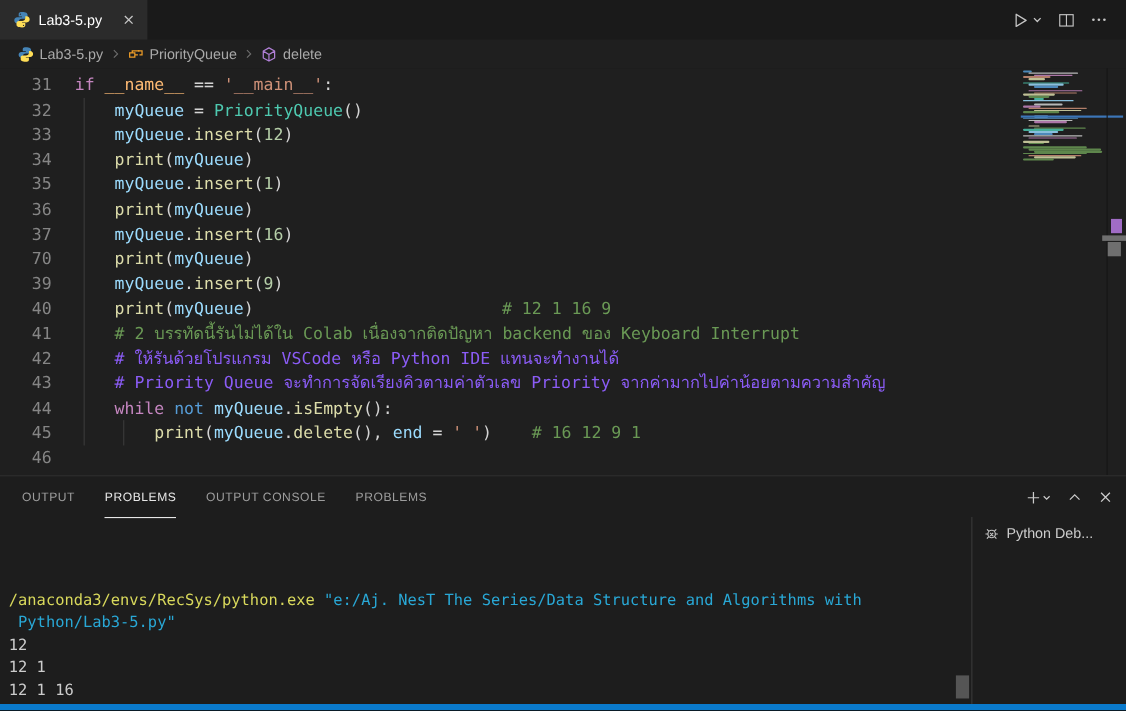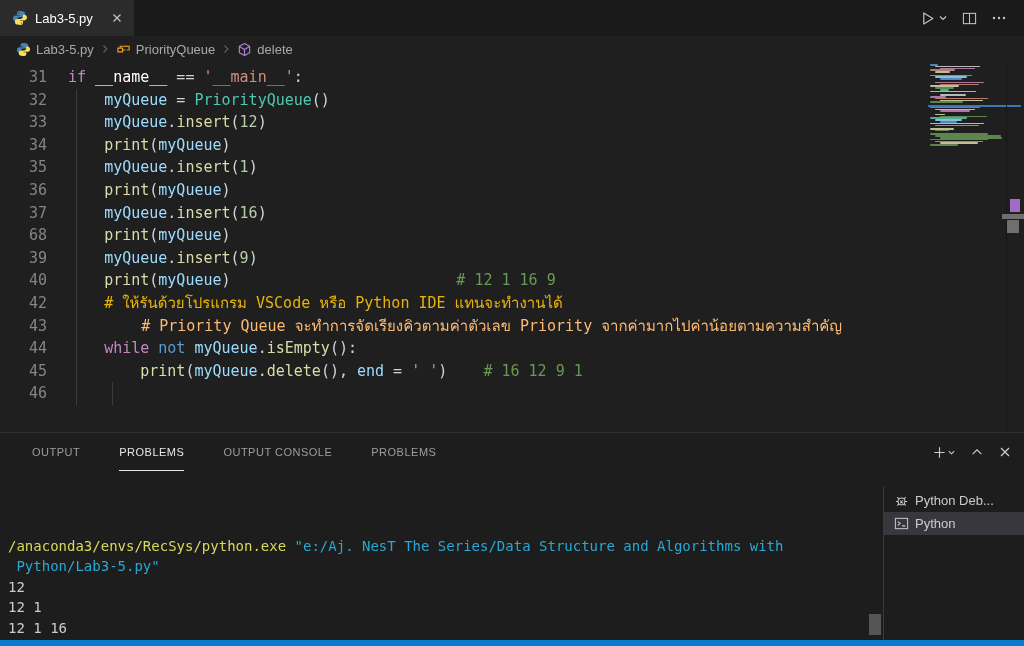--- a/index.html
+++ b/index.html
@@ -38,31 +38,31 @@
   .ruler-divider { position:absolute; left:1006px; top:0; width:1px; height:370px; background:#161616; }
   .mark-purple { position:absolute; left:1010px; top:137px; width:10px; height:13px; background:#a06cc5; }
   .mark-hbar   { position:absolute; left:1002px; top:152px; width:22px; height:5px;  background:#6f6f6f; }
   .mark-sq     { position:absolute; left:1007px; top:158px; width:12px; height:13px; background:#6f6f6f; }
   
   .panel { position:absolute; top:432px; left:0; width:1024px; height:208px;
            background:#1d1d1d; border-top:1px solid #2f2f2f; }
   .panel-header { height:38px; display:flex; align-items:center; padding:0 10px 0 20px; }
   .ptab { font-size:11px; letter-spacing:.5px; color:#9d9d9d; margin-right:27px;
           height:100%; display:flex; align-items:center; cursor:pointer;
-          border-bottom:1px solid transparent;margin-left:12px; }
+          border-bottom:1px solid transparent; }
   .ptab.active { color:#e7e7e7; border-bottom-color:#e7e7e7; }
   .panel-actions { margin-left:auto; display:flex; align-items:center; gap:10px; }
   .pact { color:#cccccc; cursor:pointer; display:flex; align-items:center; padding:2px; }
   .panel-body { position:absolute; top:37px; left:0; right:0; bottom:0; display:flex; }
   .terminal { flex:1; position:relative; padding:4px 0 0 8px; color:#ccc;
     font-family:"DejaVu Sans Mono","DejaVu Sans",monospace; font-size:14px; line-height:20.5px;
     white-space:pre; overflow:hidden; }
   .tline { height:20.5px; }
   .term-scroll-thumb { position:absolute; right:2px; bottom:5px; width:12px; height:21px; background:#555; }
-  .term-sidebar { width:141px; border-left:1px solid #3a3a3a; padding-top:3px; background:#1d1d1d;margin-top:16px; }
+  .term-sidebar { width:141px; border-left:1px solid #3a3a3a; padding-top:3px; background:#1d1d1d; }
   .ts-row { height:23px; display:flex; align-items:center; gap:6px; padding-left:10px;
             font-size:13px; color:#cccccc; cursor:pointer; white-space:nowrap; }
   .ts-row.selected { background:#37373d; }
   
   .statusbar { position:absolute; left:0; bottom:0; width:1024px; height:6px; }
   svg { display:block; }
 </style>
 </head>
 <body>
 
@@ -144,32 +144,33 @@
           </svg>
       </span>
       <span>delete</span>
     </span>
   </div>
 
   <div class="editor">
     <div class="guide" style="left:76px; top:26.6px; height:316.4px;"></div>
     <div class="guide" style="left:112px; top:320.4px; height:22.6px;"></div>
     <div class="code-lines" id="code-lines">
-        <div class="cline"><span class="ln">31</span><span class="lt"><span style="color: rgb(197, 134, 192);">if </span><span style="color: #ffffff;">__name__</span><span style="color: rgb(212, 212, 212);"> == </span><span style="color: rgb(206, 145, 120);">'__main__'</span><span style="color: rgb(212, 212, 212);">:</span></span></div>
+        <div class="cline"><span class="ln">31</span><span class="lt"><span style="color: rgb(197, 134, 192);">if </span><span style="color: #fdba74;">__name__</span><span style="color: rgb(212, 212, 212);"> == </span><span style="color: rgb(206, 145, 120);">'__main__'</span><span style="color: rgb(212, 212, 212);">:</span></span></div>
         <div class="cline"><span class="ln">32</span><span class="lt"><span style="color: rgb(212, 212, 212);">    </span><span style="color: rgb(156, 220, 254);">myQueue</span><span style="color: rgb(212, 212, 212);"> = </span><span style="color: rgb(78, 201, 176);">PriorityQueue</span><span style="color: rgb(212, 212, 212);">()</span></span></div>
         <div class="cline"><span class="ln">33</span><span class="lt"><span style="color: rgb(212, 212, 212);">    </span><span style="color: rgb(156, 220, 254);">myQueue</span><span style="color: rgb(212, 212, 212);">.</span><span style="color: rgb(220, 220, 170);">insert</span><span style="color: rgb(212, 212, 212);">(</span><span style="color: rgb(181, 206, 168);">12</span><span style="color: rgb(212, 212, 212);">)</span></span></div>
         <div class="cline"><span class="ln">34</span><span class="lt"><span style="color: rgb(212, 212, 212);">    </span><span style="color: rgb(220, 220, 170);">print</span><span style="color: rgb(212, 212, 212);">(</span><span style="color: rgb(156, 220, 254);">myQueue</span><span style="color: rgb(212, 212, 212);">)</span></span></div>
         <div class="cline"><span class="ln">35</span><span class="lt"><span style="color: rgb(212, 212, 212);">    </span><span style="color: rgb(156, 220, 254);">myQueue</span><span style="color: rgb(212, 212, 212);">.</span><span style="color: rgb(220, 220, 170);">insert</span><span style="color: rgb(212, 212, 212);">(</span><span style="color: rgb(181, 206, 168);">1</span><span style="color: rgb(212, 212, 212);">)</span></span></div>
         <div class="cline"><span class="ln">36</span><span class="lt"><span style="color: rgb(212, 212, 212);">    </span><span style="color: rgb(220, 220, 170);">print</span><span style="color: rgb(212, 212, 212);">(</span><span style="color: rgb(156, 220, 254);">myQueue</span><span style="color: rgb(212, 212, 212);">)</span></span></div>
         <div class="cline"><span class="ln">37</span><span class="lt"><span style="color: rgb(212, 212, 212);">    </span><span style="color: rgb(156, 220, 254);">myQueue</span><span style="color: rgb(212, 212, 212);">.</span><span style="color: rgb(220, 220, 170);">insert</span><span style="color: rgb(212, 212, 212);">(</span><span style="color: rgb(181, 206, 168);">16</span><span style="color: rgb(212, 212, 212);">)</span></span></div>
-        <div class="cline"><span class="ln">68</span><span class="lt"><span style="color: rgb(212, 212, 212);">    </span><span style="color: rgb(220, 220, 170);">print</span><span style="color: rgb(212, 212, 212);">(</span><span style="color: rgb(156, 220, 254);">myQueue</span><span style="color: rgb(212, 212, 212);">)</span></span></div>
+        <div class="cline"><span class="ln">70</span><span class="lt"><span style="color: rgb(212, 212, 212);">    </span><span style="color: rgb(220, 220, 170);">print</span><span style="color: rgb(212, 212, 212);">(</span><span style="color: rgb(156, 220, 254);">myQueue</span><span style="color: rgb(212, 212, 212);">)</span></span></div>
         <div class="cline"><span class="ln">39</span><span class="lt"><span style="color: rgb(212, 212, 212);">    </span><span style="color: rgb(156, 220, 254);">myQueue</span><span style="color: rgb(212, 212, 212);">.</span><span style="color: rgb(220, 220, 170);">insert</span><span style="color: rgb(212, 212, 212);">(</span><span style="color: rgb(181, 206, 168);">9</span><span style="color: rgb(212, 212, 212);">)</span></span></div>
         <div class="cline"><span class="ln">40</span><span class="lt"><span style="color: rgb(212, 212, 212);">    </span><span style="color: rgb(220, 220, 170);">print</span><span style="color: rgb(212, 212, 212);">(</span><span style="color: rgb(156, 220, 254);">myQueue</span><span style="color: rgb(212, 212, 212);">)</span><span style="color: rgb(212, 212, 212);">                         </span><span style="color: rgb(106, 153, 85);"># 12 1 16 9</span></span></div>
-        <div class="cline"><span class="ln">42</span><span class="lt"><span style="color: rgb(212, 212, 212);">    </span><span style="color: #eab308;"># ให้รันด้วยโปรแกรม VSCode หรือ Python IDE แทนจะทำงานได้</span></span></div>
-        <div class="cline"><span class="ln">43</span><span class="lt"><span style="color: rgb(212, 212, 212);">    </span><span style="color: #fdba74; margin-left: 37px;"># Priority Queue จะทำการจัดเรียงคิวตามค่าตัวเลข Priority จากค่ามากไปค่าน้อยตามความสำคัญ</span></span></div>
+        <div class="cline"><span class="ln">41</span><span class="lt"><span style="color: rgb(212, 212, 212);">    </span><span style="color: rgb(106, 153, 85);"># 2 บรรทัดนี้รันไม่ได้ใน Colab เนื่องจากติดปัญหา backend ของ Keyboard Interrupt</span></span></div>
+        <div class="cline"><span class="ln">42</span><span class="lt"><span style="color: rgb(212, 212, 212);">    </span><span style="color: #8b5cf6;"># ให้รันด้วยโปรแกรม VSCode หรือ Python IDE แทนจะทำงานได้</span></span></div>
+        <div class="cline"><span class="ln">43</span><span class="lt"><span style="color: rgb(212, 212, 212);">    </span><span style="color: #8b5cf6;"># Priority Queue จะทำการจัดเรียงคิวตามค่าตัวเลข Priority จากค่ามากไปค่าน้อยตามความสำคัญ</span></span></div>
         <div class="cline"><span class="ln">44</span><span class="lt"><span style="color: rgb(212, 212, 212);">    </span><span style="color: rgb(197, 134, 192);">while</span><span style="color: rgb(212, 212, 212);"> </span><span style="color: rgb(86, 156, 214);">not</span><span style="color: rgb(212, 212, 212);"> </span><span style="color: rgb(156, 220, 254);">myQueue</span><span style="color: rgb(212, 212, 212);">.</span><span style="color: rgb(220, 220, 170);">isEmpty</span><span style="color: rgb(212, 212, 212);">():</span></span></div>
         <div class="cline"><span class="ln">45</span><span class="lt"><span style="color: rgb(212, 212, 212);">        </span><span style="color: rgb(220, 220, 170);">print</span><span style="color: rgb(212, 212, 212);">(</span><span style="color: rgb(156, 220, 254);">myQueue</span><span style="color: rgb(212, 212, 212);">.</span><span style="color: rgb(220, 220, 170);">delete</span><span style="color: rgb(212, 212, 212);">(), </span><span style="color: rgb(156, 220, 254);">end</span><span style="color: rgb(212, 212, 212);"> = </span><span style="color: rgb(206, 145, 120);">' '</span><span style="color: rgb(212, 212, 212);">)</span><span style="color: rgb(212, 212, 212);">    </span><span style="color: rgb(106, 153, 85);"># 16 12 9 1</span></span></div>
         <div class="cline"><span class="ln">46</span><span class="lt"></span></div>
       </div>
 
     <div class="minimap" id="minimap">
         <div class="mm-bar" style="left: 2px; top: 2px; width: 8px; background: rgb(86, 156, 214);"></div>
         <div class="mm-bar" style="left: 7px; top: 3.78px; width: 45px; background: rgb(212, 212, 212);"></div>
         <div class="mm-bar" style="left: 12px; top: 5.56px; width: 35px; background: rgb(197, 134, 192);"></div>
         <div class="mm-bar" style="left: 2px; top: 7.34px; width: 25px; background: rgb(206, 145, 120);"></div>
@@ -252,27 +253,18 @@
       <div class="term-sidebar">
         <div class="ts-row" id="ts-row-0">
           <span>
             <svg width="15" height="15" viewBox="0 0 16 16">
               <circle cx="8" cy="9" r="3.6" fill="none" stroke="#c5c5c5" stroke-width="1.1"></circle>
               <path fill="none" stroke="#c5c5c5" stroke-width="1.1" d="M5.5 6.5l-2-2M10.5 6.5l2-2M4.4 9H2M11.6 9H14M5.2 11.5l-1.8 2M10.8 11.5l1.8 2M6.5 8l3 3M9.5 8l-3 3"></path>
             </svg>
           </span>
           <span>Python Deb...</span>
         </div>
-        <div class="ts-row selected" id="ts-row-1">
-          <span>
-            <svg width="15" height="15" viewBox="0 0 16 16">
-              <rect x="1.5" y="2.5" width="13" height="11" fill="none" stroke="#c5c5c5" stroke-width="1.1"></rect>
-              <path fill="none" stroke="#c5c5c5" stroke-width="1.2" d="M4 6l2.6 2L4 10M8.5 10.5H12"></path>
-            </svg>
-          </span>
-          <span>Python</span>
-        </div>
       </div>
     </div>
   </div>
 
   <div class="statusbar" id="statusbar" style="background: rgb(10, 122, 204);"></div>
 </div>
 
 </body></html>

